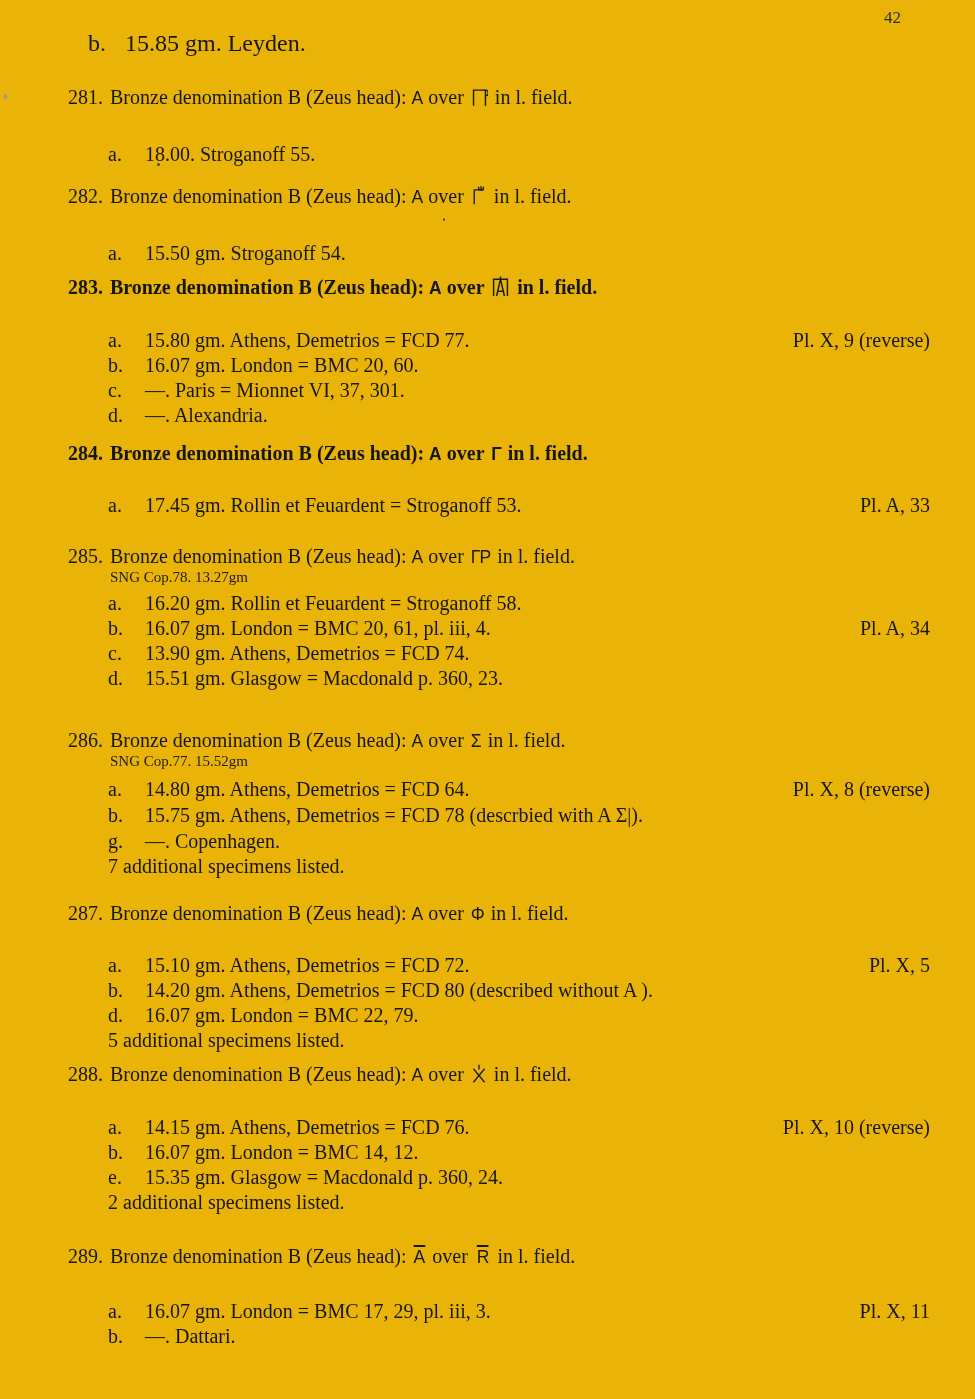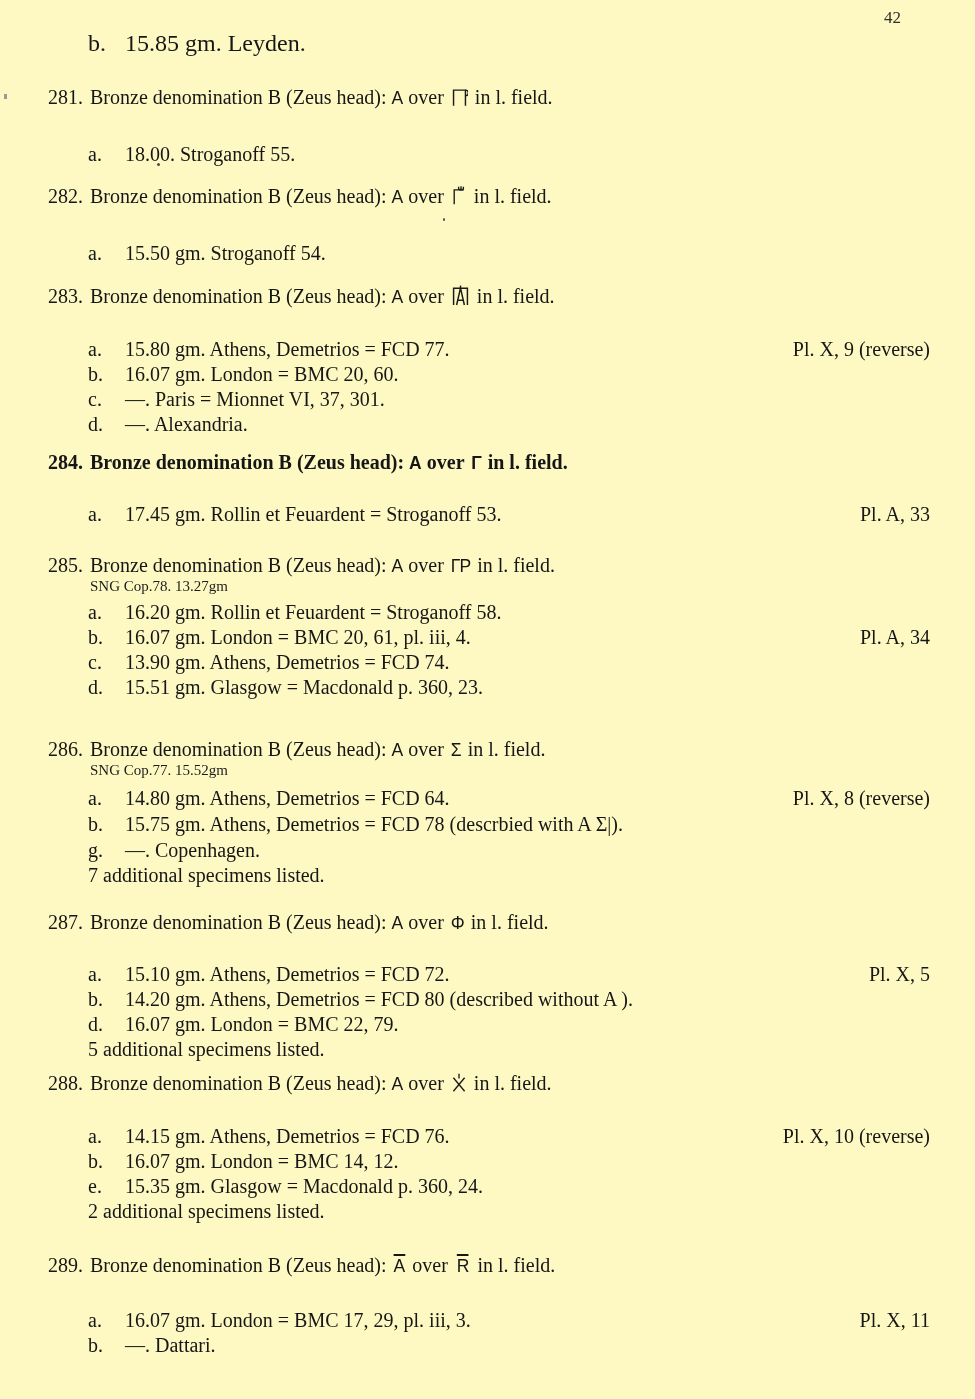--- a/index.html
+++ b/index.html
@@ -1,29 +1,29 @@
 <!DOCTYPE html>
 <html><head>
 <meta charset="utf-8">
 <style>
   html,body{margin:0;padding:0;background:#e8e8e8;}
   .page{
     width:975px;height:1399px;position:relative;overflow:hidden;
-    background:#fef9c3;
+    background:#eab308;
     font-family:"Liberation Serif","DejaVu Serif",serif;
     color:#161616;
     box-sizing:border-box;
   }
   .pagenum{
     position:absolute;top:8px;left:884px;
     font-size:17px;color:#2e2e2e;
   }
   .orphan{padding-left:88px;line-height:25px;font-size:24px;}
   .orphan .slet{display:inline-block;width:37px;}
-  .entry{padding-left:48px;}
+  .entry{padding-left:68px;}
   .hrow{font-size:20px;line-height:26px;white-space:nowrap;}
   .num{display:inline-block;width:42px;}
   .coinA{font-family:"Liberation Sans","DejaVu Sans",sans-serif;font-size:17.5px;}
   .mono{display:inline-block;margin:0 2px;}
   .mono-svg{display:inline-block;vertical-align:-3px;}
   .mono-txt{font-family:"Liberation Sans","DejaVu Sans",sans-serif;font-size:17.5px;letter-spacing:-1px;}
   .overbar{text-decoration:overline;text-decoration-thickness:1.5px;padding:0 2px;}
   .annot{padding-left:42px;font-size:15px;line-height:18px;color:#1c1c1c;}
   .specimens{padding-left:40px;padding-right:45px;font-size:20px;}
   .srow{display:flex;line-height:25px;}
@@ -86,21 +86,21 @@
     <div class="specimens" style="margin-top:31px;">
       <div class="srow">
         <span class="slet">a.</span>
         <span class="sbody">15.50 gm. Stroganoff 54.</span>
         <span class="plate"></span>
       </div>
     </div>
   </section>
 
   <section class="entry">
-    <div class="hrow" style="margin-top:17px;">
+    <div class="hrow" style="margin-top:8px;font-weight:bold;">
       <span class="num">283.</span><span>Bronze denomination B (Zeus head):</span>
       <span class="coinA">A</span>
       <span>over</span>
       <span class="mono"><svg class="mono-svg" width="19" height="21" viewBox="0 0 22 24" fill="none" stroke="#1a1a1a" stroke-width="1.7">
             <path d="M3 23 V3.5 H19 V23"></path>
             <path d="M6.5 23 L11 3.5 L15.5 23"></path>
             <path d="M8 17.5 H14"></path>
             <path d="M11 3.5 V0.5"></path>
           </svg></span>
       <span>in l. field.</span>

